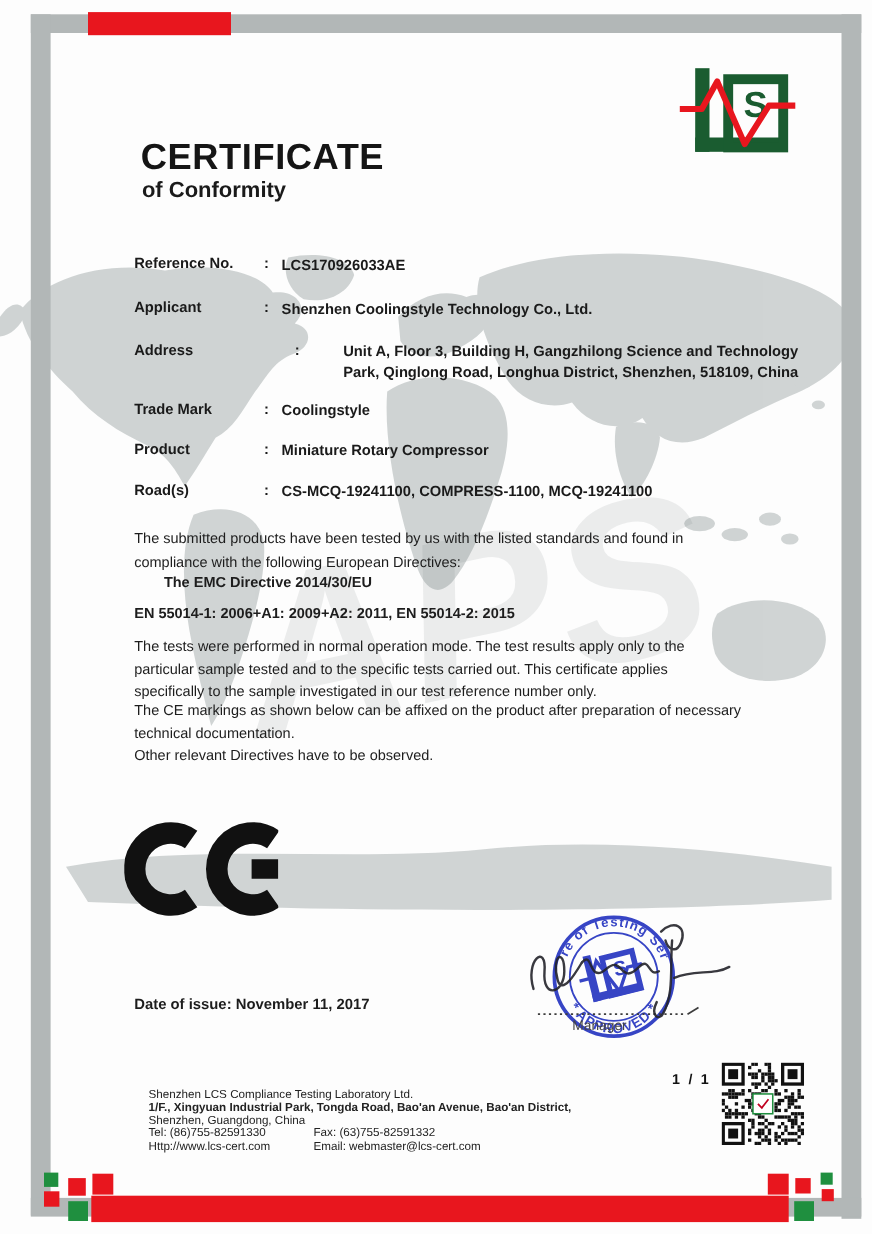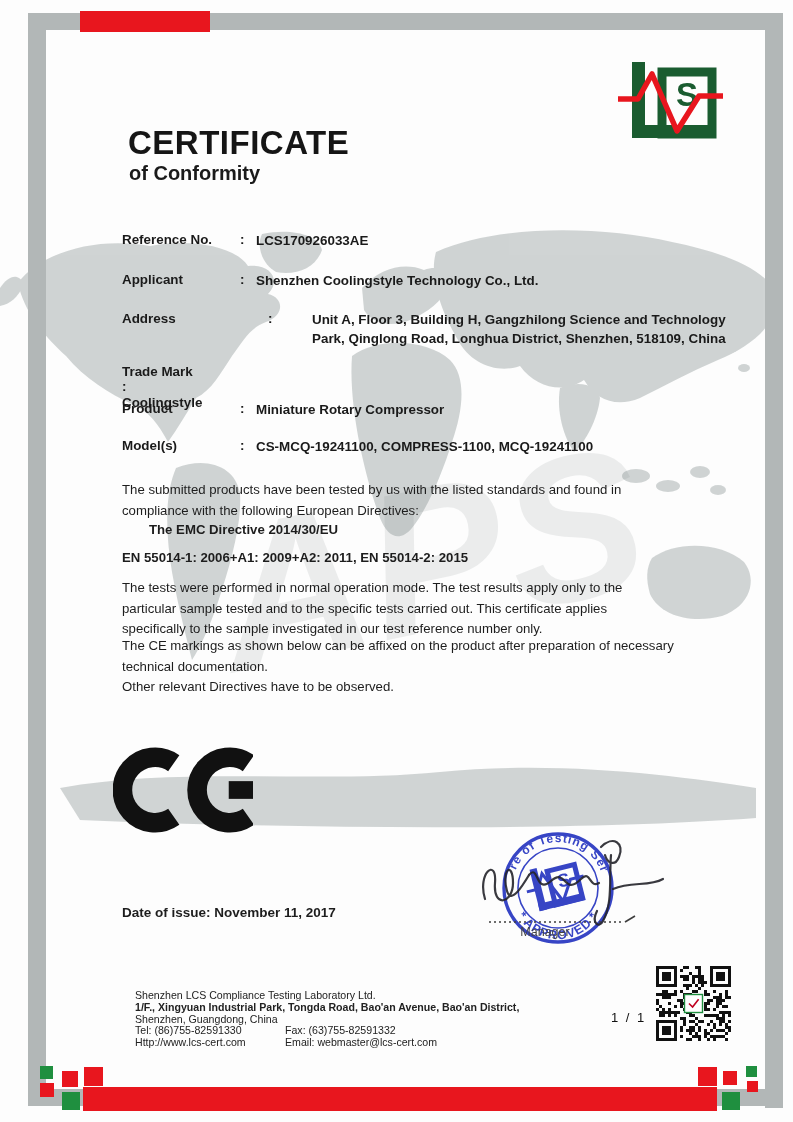--- a/index.html
+++ b/index.html
@@ -21,21 +21,21 @@
   .f-label{width:118px;}
   .f-colon{width:16px;}
   .f-value{width:432px;line-height:1.4;}
   
   .para{position:absolute;left:122px;width:552px;font-size:13.2px;line-height:20.5px;color:#1d1d1d;}
   .bold{font-weight:bold;}
   
   .footer{position:absolute;left:135px;top:990px;font-size:10.6px;line-height:11.8px;color:#222;width:420px;}
   .footer .row{display:flex;}
   .footer .c1{width:150px;}
-  .pageno{position:absolute;left:611px;top:1010px;font-size:13px;font-weight:normal;letter-spacing:2px;color:#111;}
+  .pageno{position:absolute;left:611px;top:973px;font-size:13px;font-weight:bold;letter-spacing:2px;color:#111;}
   .watermark{position:absolute;left:215px;top:440px;font-size:205px;font-weight:bold;font-style:italic;
              color:#6e7778;opacity:.12;letter-spacing:4px;transform:rotate(-12deg);pointer-events:none;z-index:3;}
   .z1{z-index:1}.z2{z-index:2}.z4{z-index:4}.z5{z-index:5}
 </style>
 </head>
 <body>
 
 <div class="page">
 
   <svg class="abs z1" style="left:0;top:228px;" width="793" height="612" viewBox="0 0 793 612">
@@ -102,32 +102,32 @@
   <div class="field-row z4" style="top:272px;">
     <span class="f-label">Applicant</span>
     <span class="f-colon">:</span>
     <span class="f-value">Shenzhen Coolingstyle Technology Co., Ltd.</span>
   </div>
   <div class="field-row z4" style="top:311px;gap:28px;">
     <span class="f-label">Address</span>
     <span class="f-colon">:</span>
     <span class="f-value">Unit A, Floor 3, Building H, Gangzhilong Science and Technology Park, Qinglong Road, Longhua District, Shenzhen, 518109, China</span>
   </div>
-  <div class="field-row z4" style="top:364px;flex-direction:column;">
+  <div class="field-row z4" style="top:364px;">
     <span class="f-label">Trade Mark</span>
     <span class="f-colon">:</span>
     <span class="f-value">Coolingstyle</span>
   </div>
   <div class="field-row z4" style="top:401px;">
     <span class="f-label">Product</span>
     <span class="f-colon">:</span>
     <span class="f-value">Miniature Rotary Compressor</span>
   </div>
   <div class="field-row z4" style="top:438px;">
-    <span class="f-label">Model(s)</span>
+    <span class="f-label">Road(s)</span>
     <span class="f-colon">:</span>
     <span class="f-value">CS-MCQ-19241100, COMPRESS-1100, MCQ-19241100</span>
   </div>
 
   <div class="para z4" style="top:480px;">The submitted products have been tested by us with the listed standards and found in compliance with the following European Directives:</div>
   <div class="para bold z4" style="top:520px;margin-left:27px;">The EMC Directive 2014/30/EU</div>
   <div class="para bold z4" style="top:548px;">EN 55014-1: 2006+A1: 2009+A2: 2011, EN 55014-2: 2015</div>
   <div class="para z4" style="top:578px;">The tests were performed in normal operation mode. The test results apply only to the particular sample tested and to the specific tests carried out. This certificate applies specifically to the sample investigated in our test reference number only.</div>
   <div class="para z4" style="top:636px;">The CE markings as shown below can be affixed on the product after preparation of necessary technical documentation.</div>
   <div class="para z4" style="top:677px;">Other relevant Directives have to be observed.</div>

